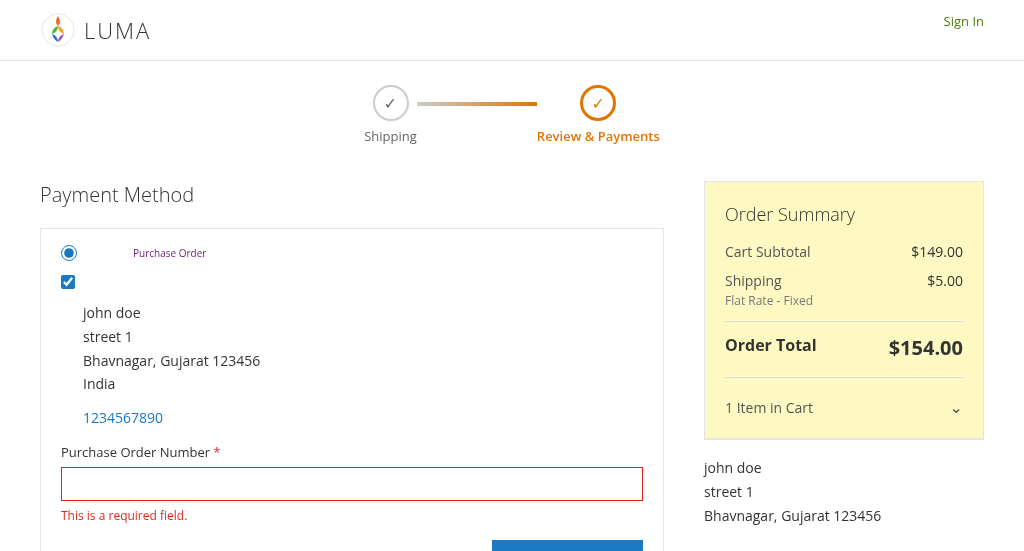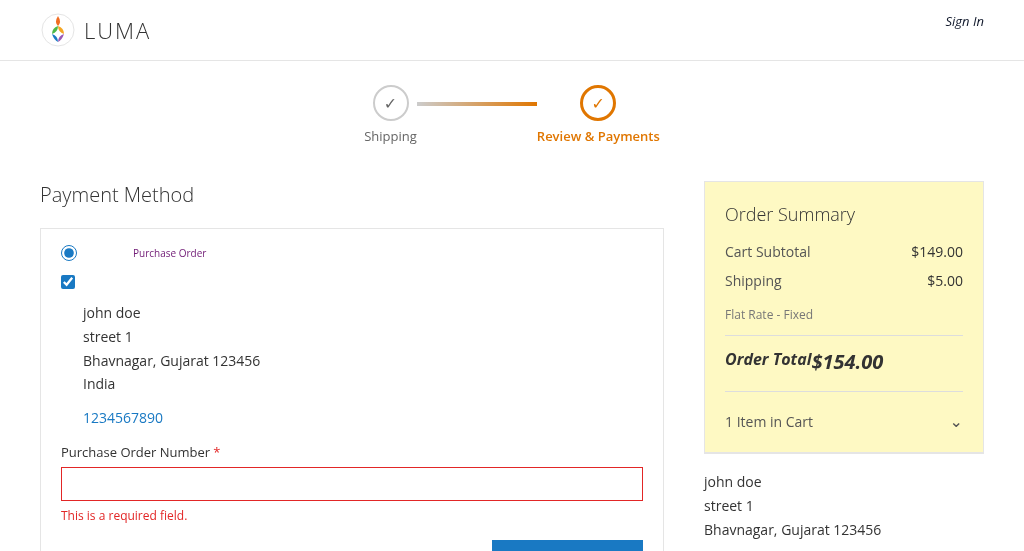--- a/index.html
+++ b/index.html
@@ -3,21 +3,21 @@
   <meta charset="utf-8">
   <style>
     * { box-sizing: border-box; margin: 0; padding: 0; }
     body { font-family: 'Open Sans', Arial, sans-serif; font-size: 14px; color: #333; background: #fff; }
 
     
     .header { display: flex; align-items: flex-start; justify-content: space-between; padding: 12px 40px; border-bottom: 1px solid #e5e5e5; }
     .logo { display: flex; align-items: center; gap: 8px; }
     .logo-icon { width: 36px; height: 36px; }
     .logo-text { font-size: 22px; font-weight: 300; letter-spacing: 2px; color: #333; text-transform: uppercase; }
-    .sign-in-link { color: #0f172a; font-size: 13px; text-decoration: none; font-style: italic; }
+    .sign-in-link { color: #4d7c0f; font-size: 13px; text-decoration: none; }
 
     
     .progress-bar { display: flex; align-items: center; justify-content: center; padding: 24px 0 16px; gap: 0; }
     .step { display: flex; flex-direction: column; align-items: center; gap: 6px; }
     .step-circle { width: 36px; height: 36px; border-radius: 50%; border: 2px solid #ccc; display: flex; align-items: center; justify-content: center; background: #fff; font-size: 16px; color: #666; }
     .step-circle.completed { border-color: #ccc; color: #666; }
     .step-circle.active { border-color: #e07600; background: #fff; color: #e07600; border-width: 3px; }
     .step-line { width: 120px; height: 4px; background: linear-gradient(to right, #ccc 0%, #e07600 100%); margin-bottom: 22px; }
     .step-label { font-size: 13px; color: #666; }
     .step-label.active { color: #e07600; font-weight: 600; }
@@ -49,24 +49,24 @@
     .required-msg { color: #e22626; font-size: 12px; margin-top: 6px; }
 
     .place-order-row { display: flex; justify-content: flex-end; margin-top: 16px; }
     .place-order-btn { background: #1979c3; color: #fff; border: none; padding: 12px 28px; font-size: 16px; font-weight: 600; cursor: pointer; letter-spacing: 0.5px; }
 
     
     .order-summary-box { background: #fef9c3; border: 1px solid #e5e5e5; padding: 20px; margin-bottom: 0; }
     .order-summary-title { font-size: 18px; font-weight: 300; color: #333; margin-bottom: 16px; }
     .summary-row { display: flex; justify-content: space-between; align-items: flex-start; margin-bottom: 10px; font-size: 14px; }
     .summary-label { color: #555; }
-    .summary-label-sub { color: #777; font-size: 12px; margin-top: 16px; }
+    .summary-label-sub { color: #777; font-size: 12px; margin-top: 2px; }
     .summary-value { color: #333; font-weight: 400; }
     .summary-divider { border: none; border-top: 1px solid #ddd; margin: 12px 0; }
-    .summary-total-row { display: flex; justify-content: flex-start; margin-bottom: 16px; font-style: italic; }
+    .summary-total-row { display: flex; justify-content: space-between; margin-bottom: 16px; }
     .summary-total-label { font-size: 16px; font-weight: 700; color: #333; }
     .summary-total-value { font-size: 20px; font-weight: 700; color: #333; }
     .item-cart-row { display: flex; justify-content: space-between; align-items: center; border-top: 1px solid #ddd; padding-top: 18px; font-size: 14px; color: #555; cursor: pointer; }
     .item-cart-chevron { font-size: 16px; color: #555; }
 
     
     .ship-section { padding: 16px 0; border-top: 1px solid #e5e5e5; }
     .ship-header { display: flex; justify-content: space-between; align-items: center; margin-bottom: 10px; }
     .ship-title { font-size: 16px; font-weight: 300; color: #333; }
     .edit-icon { color: #666; font-size: 14px; cursor: pointer; }

